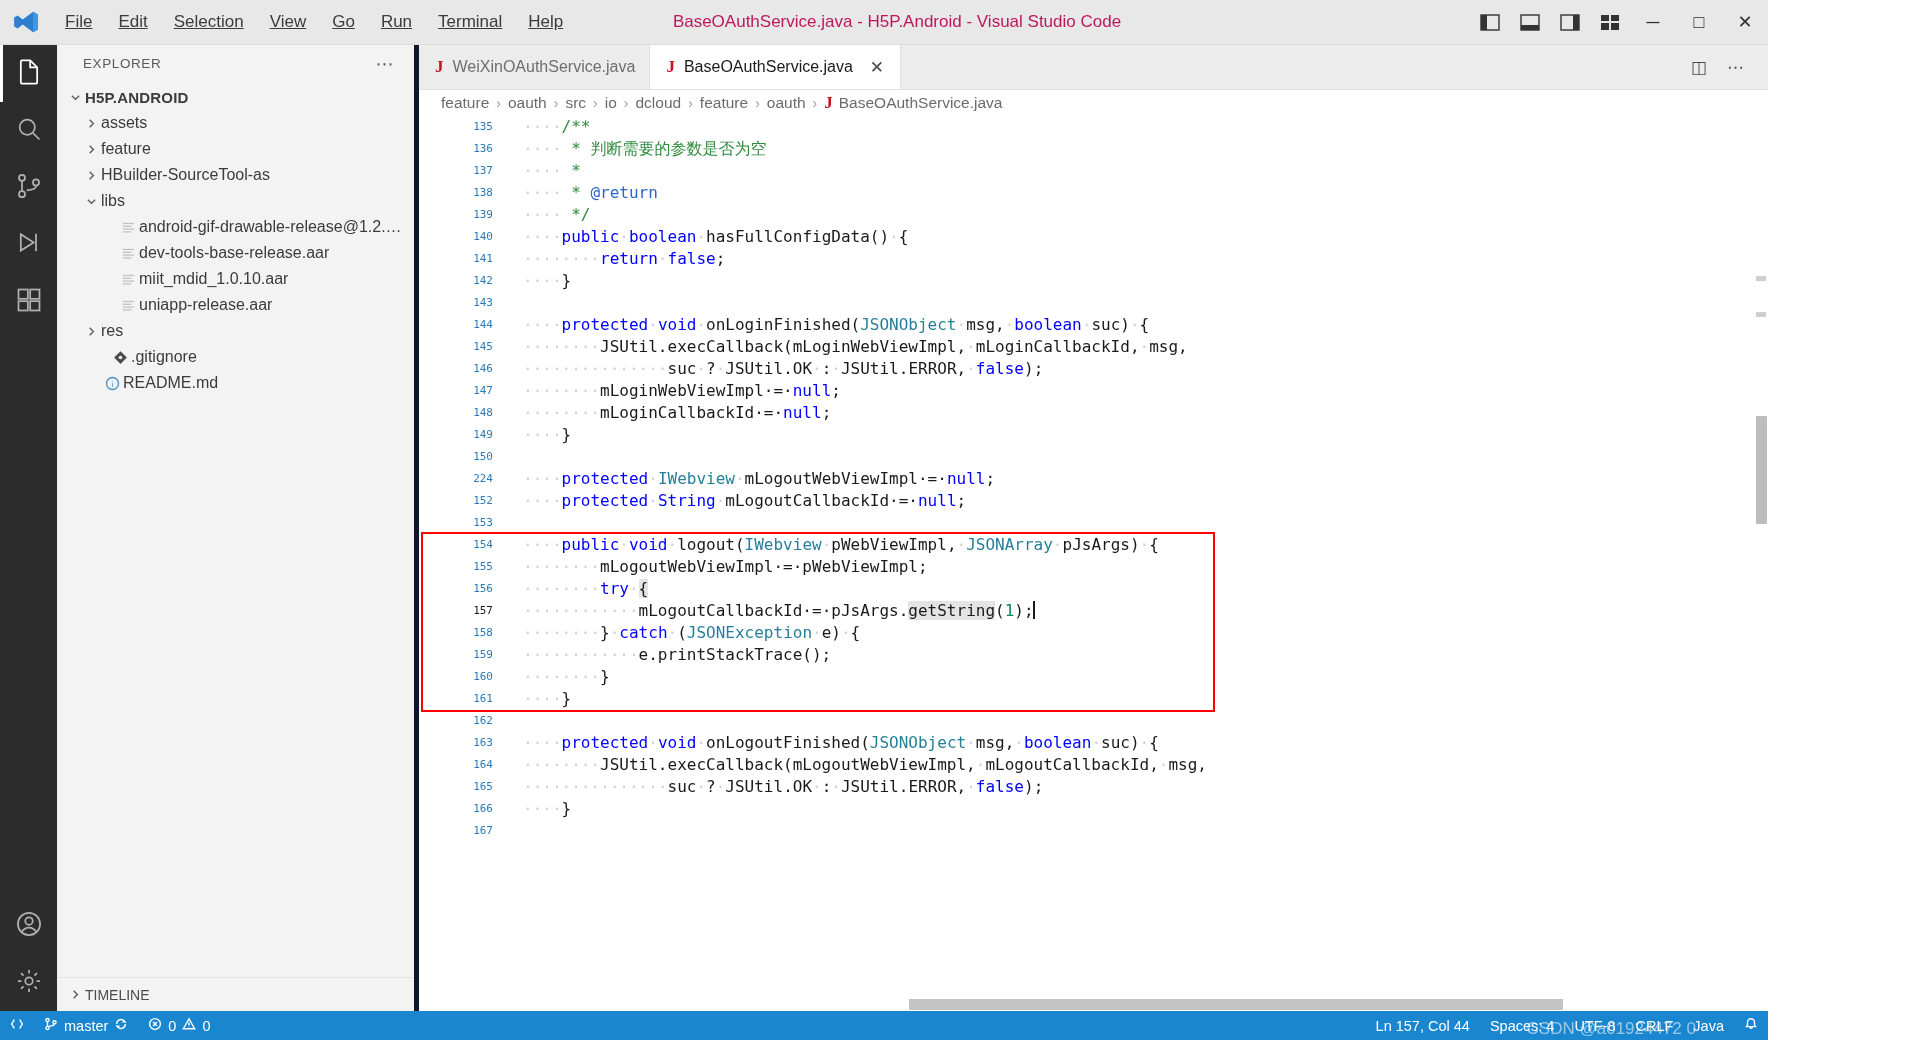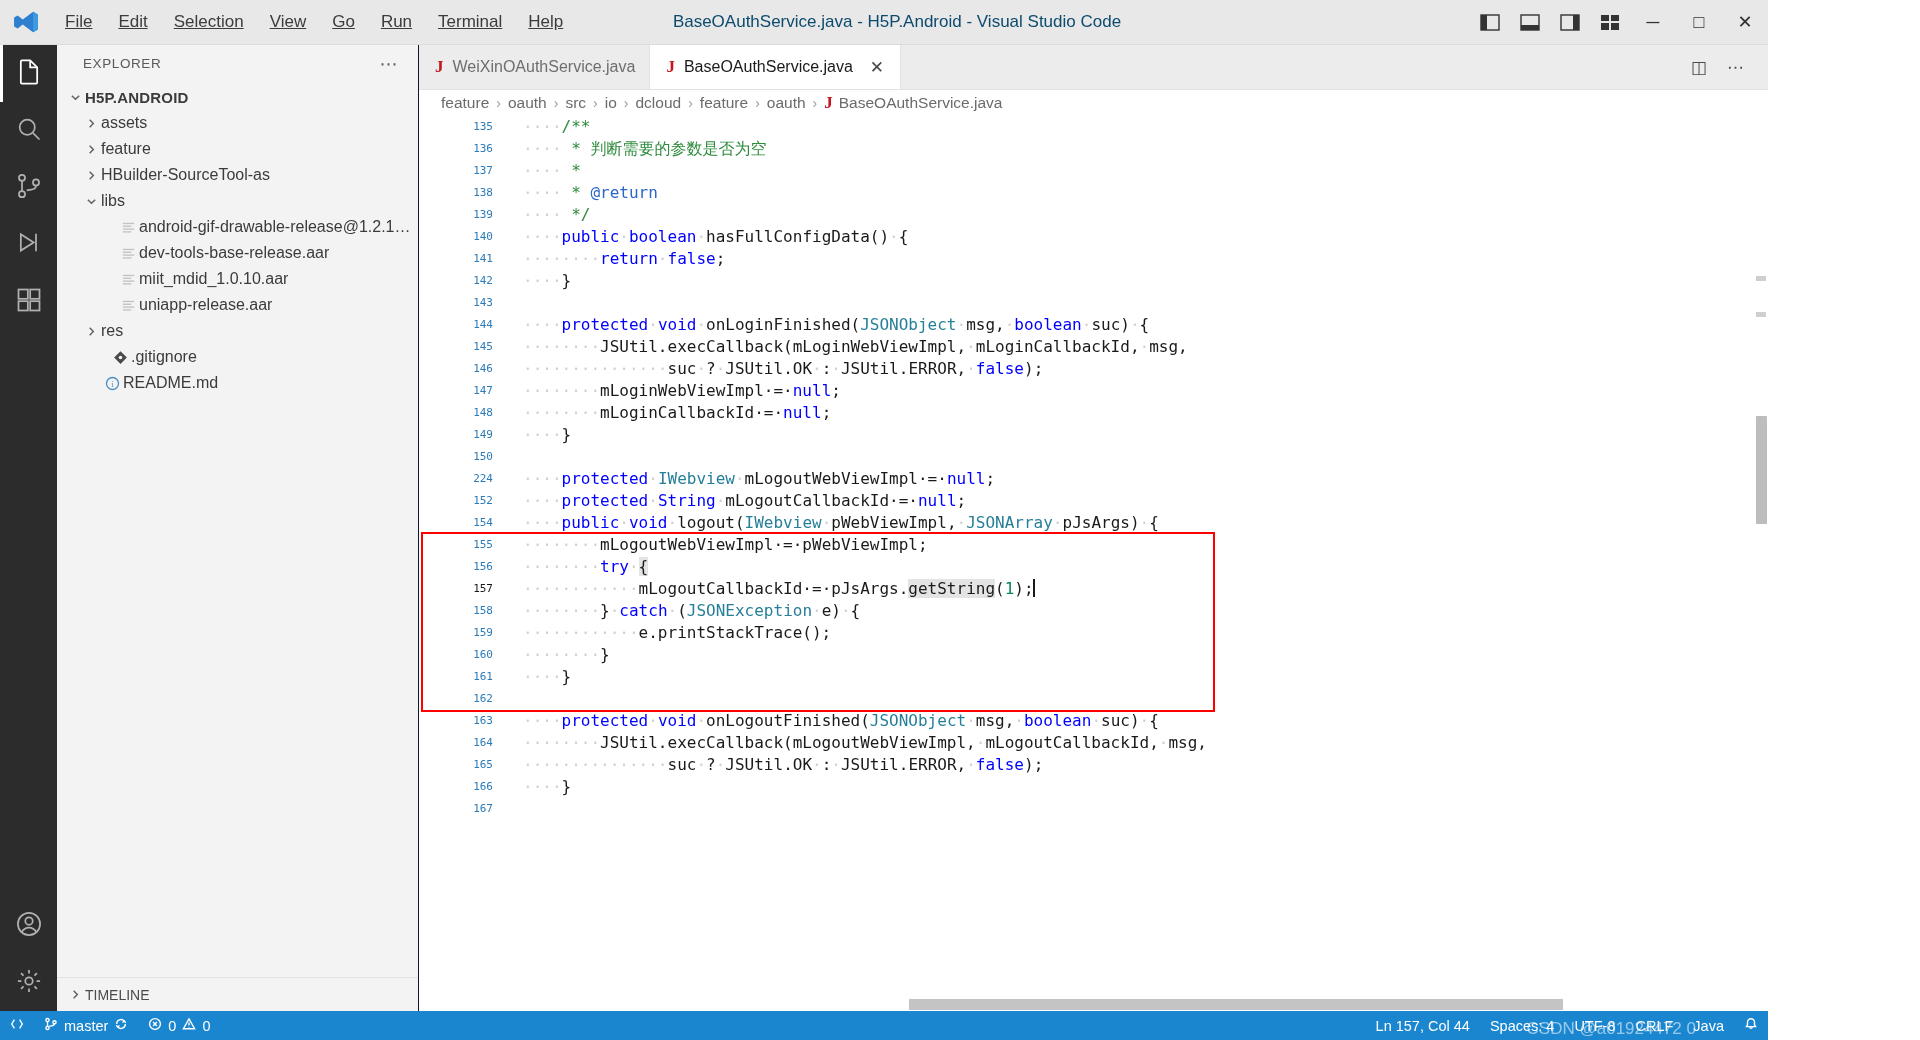--- a/index.html
+++ b/index.html
@@ -25,21 +25,21 @@
   .menu-item {
     padding: 0 13px; height: 100%;
     display: flex; align-items: center;
     font-size: 17px; color: #3c3c3c; cursor: default;
     white-space: nowrap;
   }
   .menu-item u { text-decoration: underline; }
   .window-title {
     position: absolute; left: 0; right: 0; top: 0; bottom: 0;
     display: flex; align-items: center; justify-content: center;
-    font-size: 17px; color: #0c4a6e; pointer-events: none; margin-left: 26px;
+    font-size: 17px; color: #be185d; pointer-events: none; margin-left: 26px;
   }
   .title-right {
     margin-left: auto; display: flex; align-items: center; height: 100%;
     position: relative; z-index: 2;
   }
   .layout-btn {
     width: 40px; height: 100%;
     display: flex; align-items: center; justify-content: center;
     cursor: default;
   }
@@ -69,21 +69,21 @@
     content: ""; position: absolute; left: 0; top: 0; bottom: 0;
     width: 3px; background: #ffffff;
   }
   .act-spacer { flex: 1 1 auto; }
 
   
   .sidebar {
     width: 362px; flex: 0 0 362px;
     background: #f3f3f3;
     display: flex; flex-direction: column;
-    border-right: 1px solid #0f172a;
+    border-right: 5px solid #0f172a;
   }
   .sidebar-header {
     height: 37px; flex: 0 0 37px;
     display: flex; align-items: center;
     padding: 0 8px 0 26px;
     font-size: 13.5px; letter-spacing: .6px; color: #5a5a5a;
   }
   .sidebar-actions { margin-left: auto; font-size: 18px; color: #5a5a5a; padding: 0 12px; cursor: pointer; line-height: 1; }
   .tree { flex: 1 1 auto; overflow: hidden; padding-top: 2px; }
   .row {
@@ -529,20 +529,21 @@
               <div class="cl"><span class="ln">143</span><span class="ctext"></span></div>
               <div class="cl"><span class="ln">144</span><span class="ctext"><span class="dot">····</span><span class="kw">protected</span><span class="dot">·</span><span class="kw">void</span><span class="dot">·</span><span class="fn">onLoginFinished(</span><span class="typ">JSONObject</span><span class="dot">·</span><span class="fn">msg,</span><span class="dot">·</span><span class="kw">boolean</span><span class="dot">·</span><span class="fn">suc)</span><span class="dot">·</span><span class="fn">{</span></span></div>
               <div class="cl"><span class="ln">145</span><span class="ctext"><span class="dot">····</span><span class="dot">····</span><span class="fn">JSUtil.execCallback(mLoginWebViewImpl,</span><span class="dot">·</span><span class="fn">mLoginCallbackId,</span><span class="dot">·</span><span class="fn">msg,</span></span></div>
               <div class="cl"><span class="ln">146</span><span class="ctext"><span class="dot">····</span><span class="dot">····</span><span class="dot">····</span><span class="dot">···</span><span class="fn">suc</span><span class="dot">·</span><span class="fn">?</span><span class="dot">·</span><span class="fn">JSUtil.OK</span><span class="dot">·</span><span class="fn">:</span><span class="dot">·</span><span class="fn">JSUtil.ERROR,</span><span class="dot">·</span><span class="kw">false</span><span class="fn">);</span></span></div>
               <div class="cl"><span class="ln">147</span><span class="ctext"><span class="dot">····</span><span class="dot">····</span><span class="fn">mLoginWebViewImpl</span><span class="fn">·=·</span><span class="kw">null</span><span class="fn">;</span></span></div>
               <div class="cl"><span class="ln">148</span><span class="ctext"><span class="dot">····</span><span class="dot">····</span><span class="fn">mLoginCallbackId</span><span class="fn">·=·</span><span class="kw">null</span><span class="fn">;</span></span></div>
               <div class="cl"><span class="ln">149</span><span class="ctext"><span class="dot">····</span><span class="fn">}</span></span></div>
               <div class="cl"><span class="ln">150</span><span class="ctext"></span></div>
               <div class="cl"><span class="ln">224</span><span class="ctext"><span class="dot">····</span><span class="kw">protected</span><span class="dot">·</span><span class="typ">IWebview</span><span class="dot">·</span><span class="fn">mLogoutWebViewImpl</span><span class="fn">·=·</span><span class="kw">null</span><span class="fn">;</span></span></div>
               <div class="cl"><span class="ln">152</span><span class="ctext"><span class="dot">····</span><span class="kw">protected</span><span class="dot">·</span><span class="kw">String</span><span class="dot">·</span><span class="fn">mLogoutCallbackId</span><span class="fn">·=·</span><span class="kw">null</span><span class="fn">;</span></span></div>
+              <div class="cl"><span class="ln">153</span><span class="ctext"></span></div>
               <div class="cl"><span class="ln">154</span><span class="ctext"><span class="dot">····</span><span class="kw">public</span><span class="dot">·</span><span class="kw">void</span><span class="dot">·</span><span class="fn">logout(</span><span class="typ">IWebview</span><span class="dot">·</span><span class="fn">pWebViewImpl,</span><span class="dot">·</span><span class="typ">JSONArray</span><span class="dot">·</span><span class="fn">pJsArgs)</span><span class="dot">·</span><span class="fn">{</span></span></div>
               <div class="cl"><span class="ln">155</span><span class="ctext"><span class="dot">····</span><span class="dot">····</span><span class="fn">mLogoutWebViewImpl</span><span class="fn">·=·</span><span class="fn">pWebViewImpl;</span></span></div>
               <div class="cl"><span class="ln">156</span><span class="ctext"><span class="dot">····</span><span class="dot">····</span><span class="kw">try</span><span class="dot">·</span><span class="sel">{</span></span></div>
               <div class="cl"><span class="ln cur">157</span><span class="ctext"><span class="dot">····</span><span class="dot">····</span><span class="dot">····</span><span class="fn">mLogoutCallbackId</span><span class="fn">·=·</span><span class="fn">pJsArgs.</span><span class="sel">getString</span><span class="fn">(</span><span class="num">1</span><span class="fn">);</span><span class="cursor-bar"></span></span></div>
               <div class="cl"><span class="ln">158</span><span class="ctext"><span class="dot">····</span><span class="dot">····</span><span class="fn">}</span><span class="dot">·</span><span class="kw">catch</span><span class="dot">·</span><span class="fn">(</span><span class="typ">JSONException</span><span class="dot">·</span><span class="fn">e)</span><span class="dot">·</span><span class="fn">{</span></span></div>
               <div class="cl"><span class="ln">159</span><span class="ctext"><span class="dot">····</span><span class="dot">····</span><span class="dot">····</span><span class="fn">e.printStackTrace();</span></span></div>
               <div class="cl"><span class="ln">160</span><span class="ctext"><span class="dot">····</span><span class="dot">····</span><span class="fn">}</span></span></div>
               <div class="cl"><span class="ln">161</span><span class="ctext"><span class="dot">····</span><span class="fn">}</span></span></div>
               <div class="cl"><span class="ln">162</span><span class="ctext"></span></div>
               <div class="cl"><span class="ln">163</span><span class="ctext"><span class="dot">····</span><span class="kw">protected</span><span class="dot">·</span><span class="kw">void</span><span class="dot">·</span><span class="fn">onLogoutFinished(</span><span class="typ">JSONObject</span><span class="dot">·</span><span class="fn">msg,</span><span class="dot">·</span><span class="kw">boolean</span><span class="dot">·</span><span class="fn">suc)</span><span class="dot">·</span><span class="fn">{</span></span></div>

